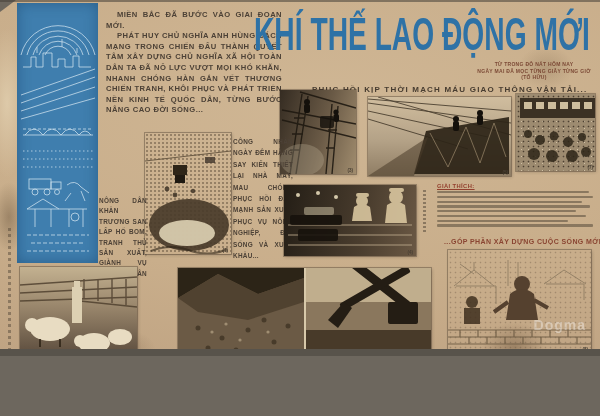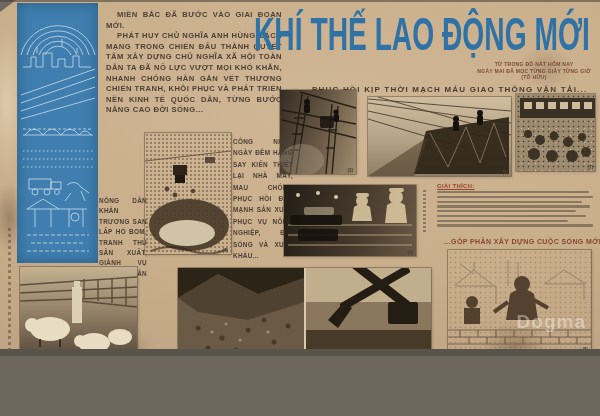--- a/index.html
+++ b/index.html
@@ -68,21 +68,21 @@
   
   #banner{position:absolute;left:100px;top:361px;width:488px;color:#2c6ca2;font-weight:bold;text-align:center;}
   #banner .b1{font-size:12.6px;letter-spacing:.2px;white-space:nowrap;}
   #banner .b2{font-size:12.6px;margin-top:5px;letter-spacing:.2px;word-spacing:3px;white-space:nowrap;}
 
   
   #side-annotation{position:absolute;left:423px;top:190px;width:3px;height:44px;
     background:repeating-linear-gradient(180deg,rgba(74,63,50,.5) 0 2px,transparent 2px 4px);}
   #spine-annotation{position:absolute;left:8px;top:228px;width:3px;height:128px;
     background:repeating-linear-gradient(180deg,rgba(74,63,50,.45) 0 3px,transparent 3px 6px);}
-  #watermark{position:absolute;right:14px;bottom:16px;font-size:19px;font-weight:bold;
+  #watermark{position:absolute;right:14px;bottom:16px;font-size:14px;font-weight:bold;
     color:rgba(255,255,255,.38);letter-spacing:1px;}
 </style>
 </head>
 <body>
 
 <div id="stage">
   <div id="paper">
     <div class="stain s1"></div>
     <div class="stain s2"></div>
     <div class="stain s3"></div>

